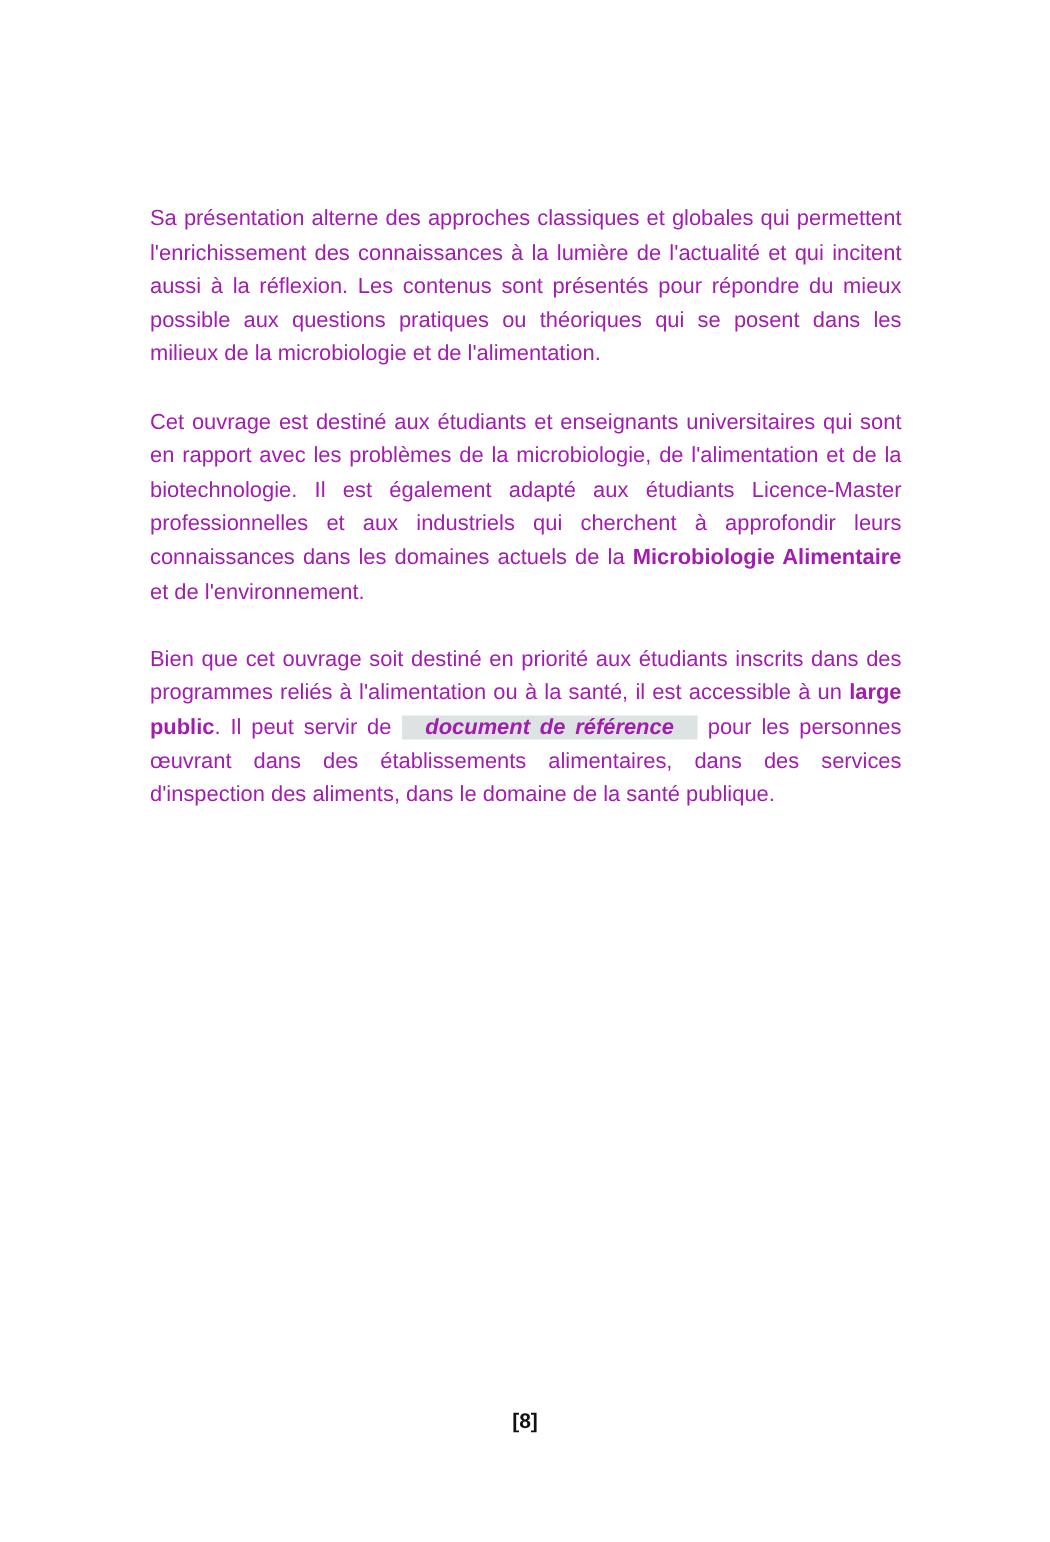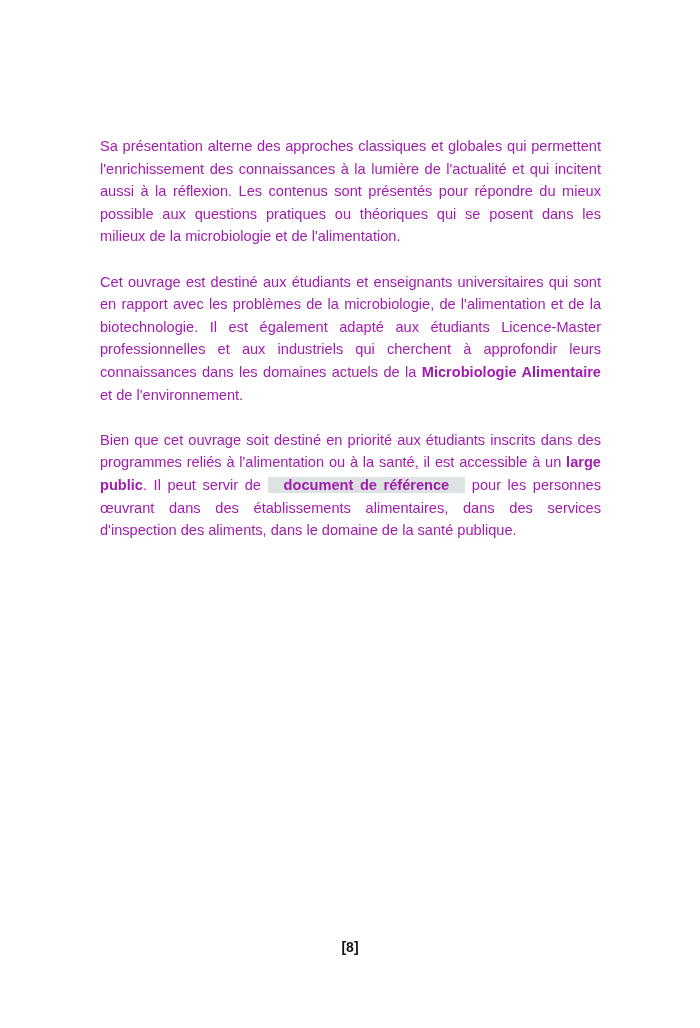--- a/index.html
+++ b/index.html
@@ -5,21 +5,21 @@
     html, body { margin: 0; padding: 0; background: #ffffff; }
     body { width: 700px; height: 1028px; position: relative; overflow: hidden; }
     .page {
       position: absolute; left: 100px; top: 118px; width: 501px;
       font-family: "Liberation Sans", sans-serif;
       font-size: 14.6px; line-height: 22.6px; color: #a21caf; margin-top: 17px;
     }
     .para { margin: 0 0 22.6px 0; text-align: justify; }
     .para.last { text-align-last: left; }
     b { font-weight: bold; }
-    .hl { background: #dde3e2; padding: 0 16px; }
+    .hl { background: #dde3e2; padding: 0 16px; font-style: italic; }
     .pagenum {
       position: absolute; left: 0; width: 700px; top: 939px; text-align: center;
       font-family: "Liberation Sans", sans-serif; font-size: 14px; font-weight: bold; color: #111;
     }
   </style>
 </head>
 <body>
 
 <div class="page">
   <p class="para">Sa présentation alterne des approches classiques et globales qui permettent l'enrichissement des connaissances à la lumière de l'actualité et qui incitent aussi à la réflexion. Les contenus sont présentés pour répondre du mieux possible aux questions pratiques ou théoriques qui se posent dans les milieux de la microbiologie et de l'alimentation.</p>

